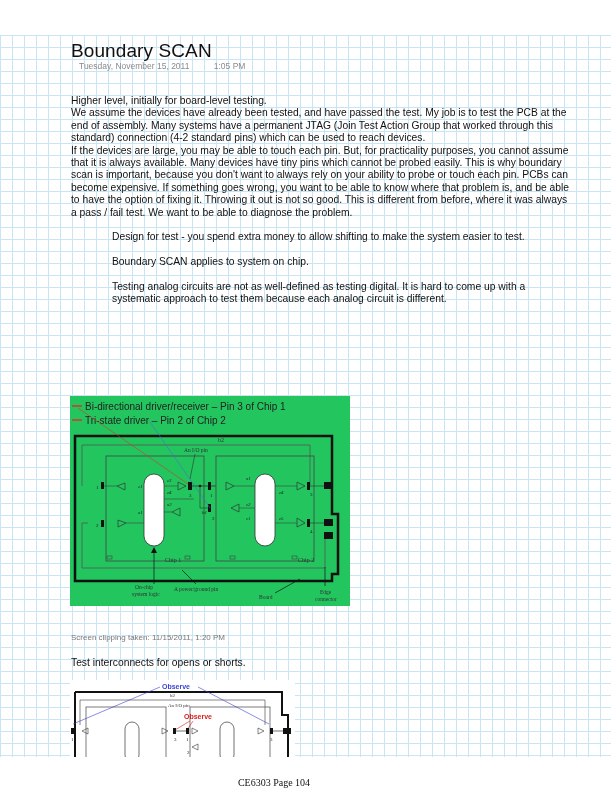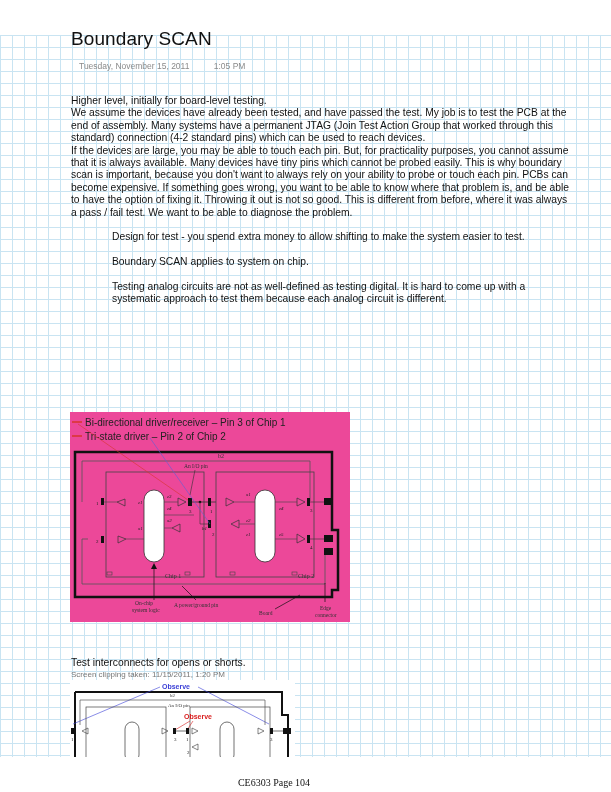--- a/index.html
+++ b/index.html
@@ -11,41 +11,41 @@
     .grid {
       position: absolute; left: 0; top: 35px; width: 611px; height: 722px;
       background-color: #ffffff;
       background-image:
         linear-gradient(to right, #c9e4f2 1px, transparent 1px),
         linear-gradient(to bottom, #c9e4f2 1px, transparent 1px);
       background-size: 12px 12px;
       background-position: 0 0;
     }
     .title {
-      position: absolute; left: 71px; top: 28px;
+      position: absolute; left: 71px; top: 40px;
       font-size: 19px; color: #111; letter-spacing: 0.1px;
       background: transparent;
     }
     .dateline {
       position: absolute; left: 79px; top: 61px;
       font-size: 8.5px; color: #8a8a8a;
     }
     .dateline .time { margin-left: 22px; }
     .body-text {
       position: absolute; left: 71px; top: 95px; width: 500px;
       font-size: 10.3px; line-height: 12.4px; color: #111;
     }
     .body-text p { margin: 0; }
     .body-text p.gap { margin-top: 12.4px; padding-left: 41px; }
     .clip1 {
-      position: absolute; left: 70px; top: 412px; width: 280px; height: 210px;
-      background: #ec4899;
+      position: absolute; left: 70px; top: 396px; width: 280px; height: 210px;
+      background: #22c55e;
     }
     .clip-caption {
-      position: absolute; left: 71px; top: 670px;
+      position: absolute; left: 71px; top: 633px;
       font-size: 8px; color: #777;
     }
     .test-line {
       position: absolute; left: 71px; top: 657px;
       font-size: 10.3px; color: #111;
     }
     .clip2 {
       position: absolute; left: 70px; top: 680px; width: 225px; height: 77px;
       background: #fff; overflow: hidden;
     }

